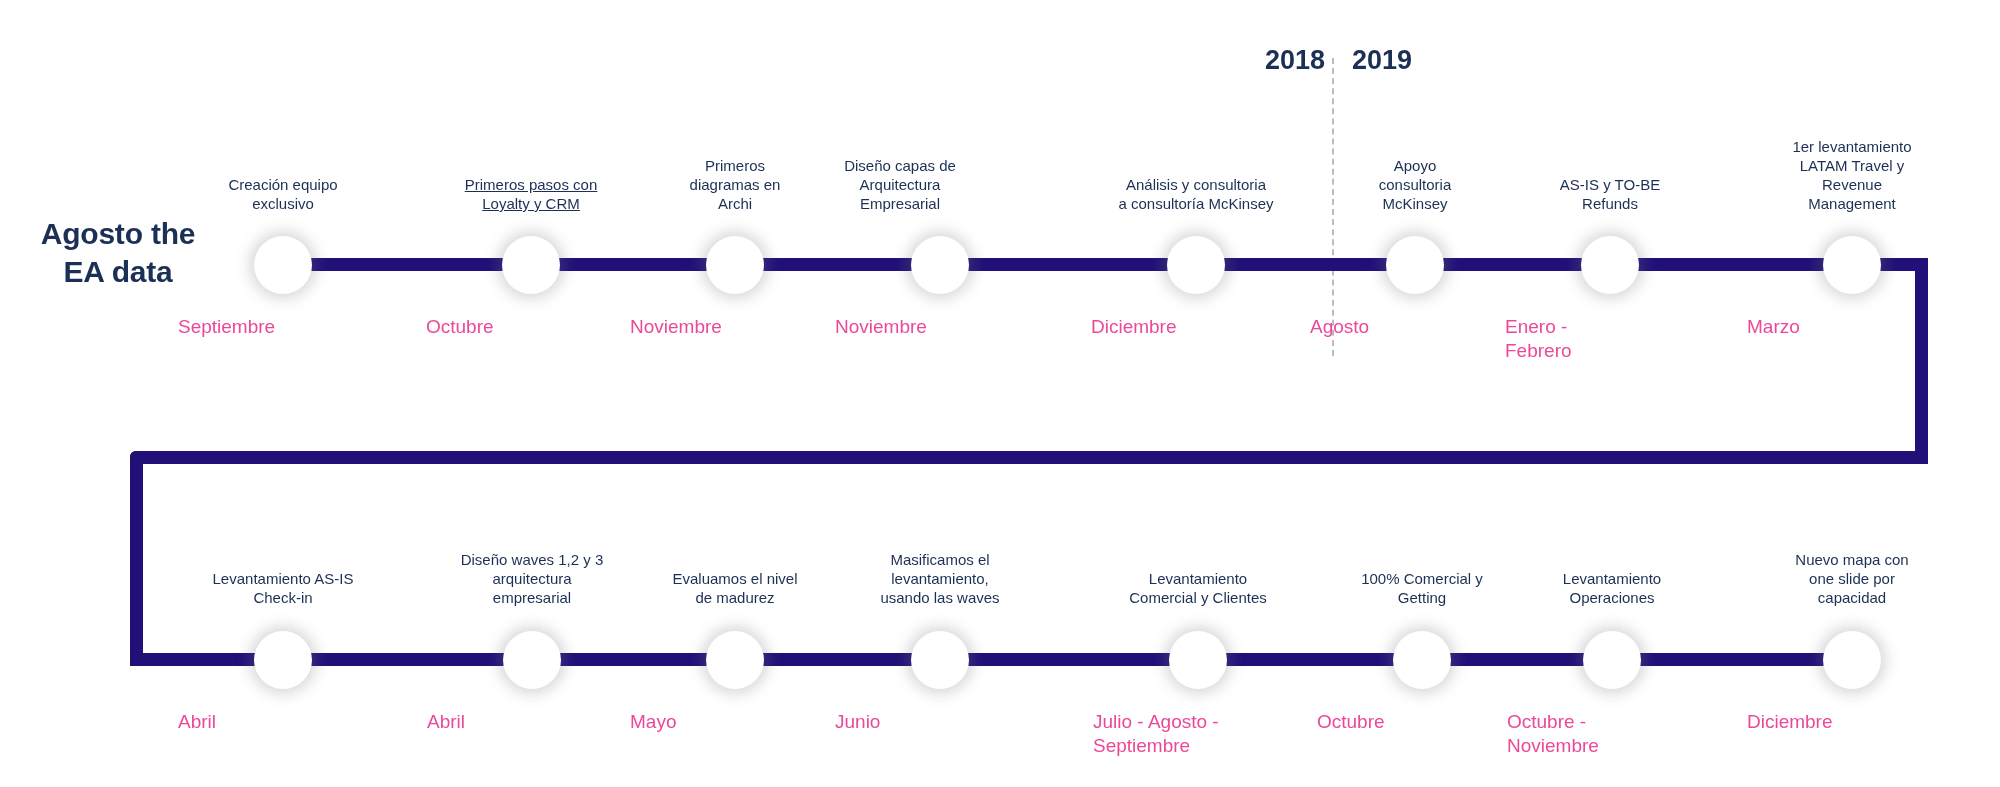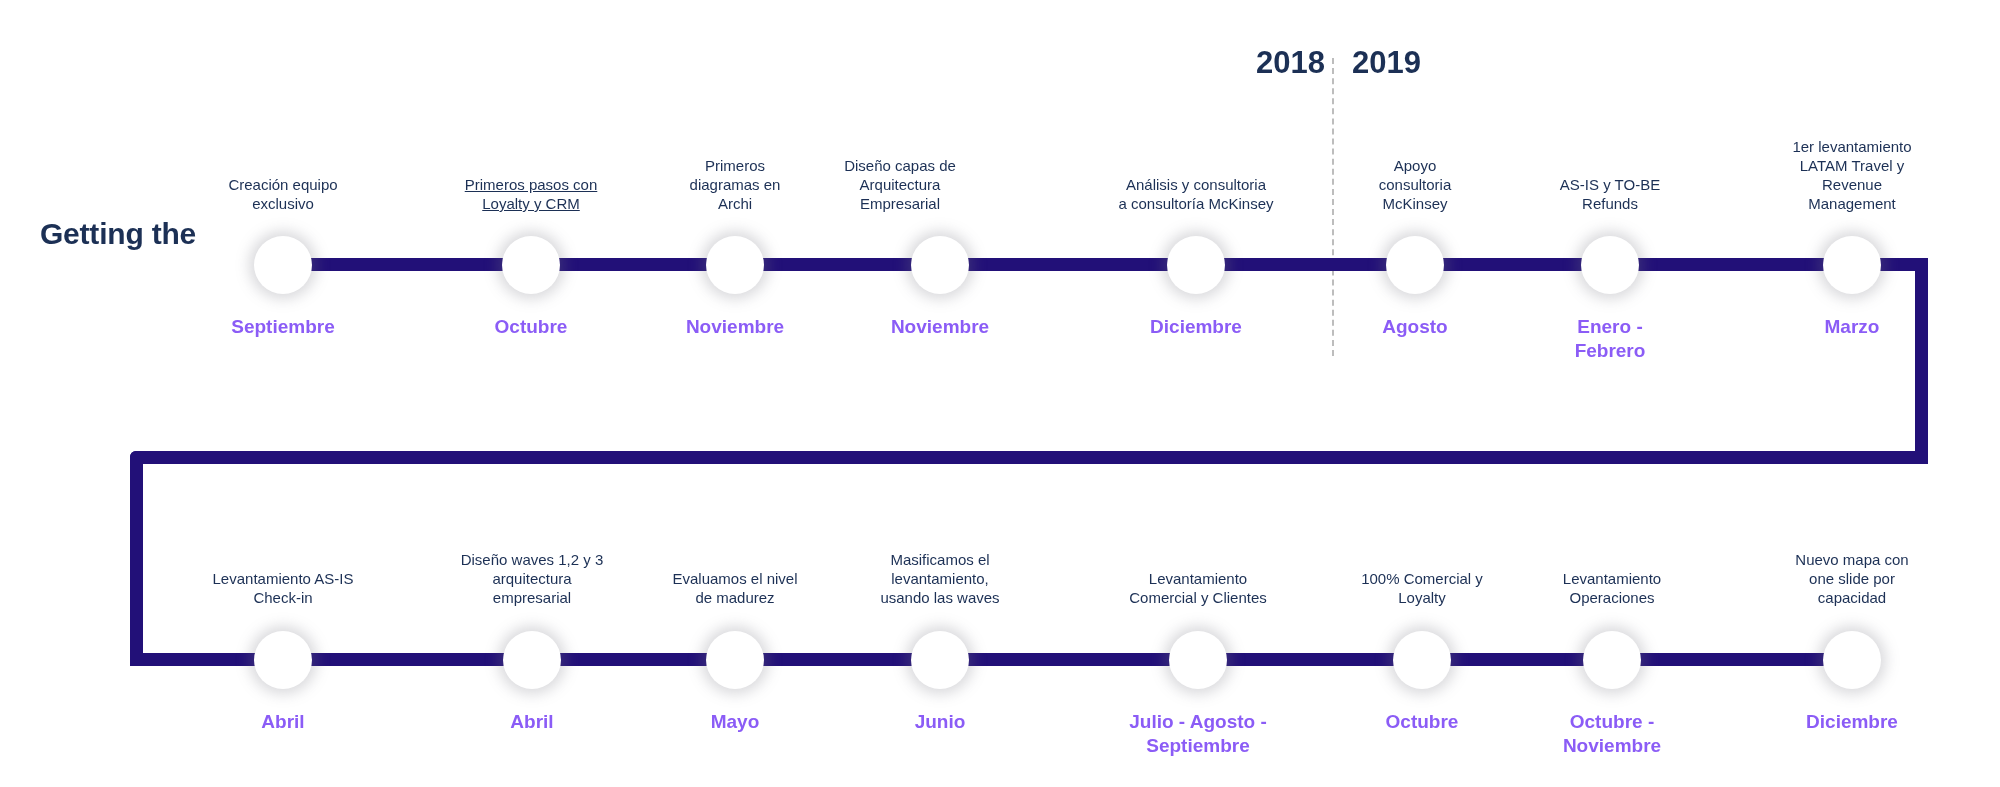--- a/index.html
+++ b/index.html
@@ -28,21 +28,21 @@
     font-size: 30px;
     font-weight: bold;
     line-height: 1.25;
     color: #1c3055;
     letter-spacing: -0.2px;
   }
 
   
   .year-label {
     position: absolute;
-    font-size: 31px;
+    font-size: 27px;
     font-weight: bold;
     color: #1c3055;
     top: 45px;
   }
   #year-2018 { left: 1245px; width: 80px; text-align: right; }
   #year-2019 { left: 1345px; width: 80px; text-align: left; margin-left: 7px; }
 
   
   #year-divider {
     position: absolute;
@@ -117,35 +117,34 @@
     text-align: center;
     font-size: 15px;
     line-height: 1.27;
     color: #1c3055;
     z-index: 6;
   }
   .node-month {
     position: absolute;
     width: 210px;
     margin-left: -105px;
-    text-align: center;
     font-size: 19px;
     line-height: 1.27;
-    color: #8b5cf6;
+    color: #ec4899;
     z-index: 6;
-    font-weight: bold;
   }
 </style>
 </head>
 <body>
 
 <div id="canvas">
 
   <div id="title">
-    <div>Getting the</div>
+    <div>Agosto the</div>
+    <div>EA data</div>
   </div>
 
   <div class="year-label" id="year-2018">2018</div>
   <div class="year-label" id="year-2019">2019</div>
 
   <div id="year-divider"></div>
 
   <div class="seg" id="seg-top"></div>
   <div class="seg" id="seg-right"></div>
   <div class="seg" id="seg-mid"></div>
@@ -264,21 +263,21 @@
         <div>Levantamiento</div>
         <div>Comercial y Clientes</div>
       </div>
       <div class="node-month" style="left: 1198px; top: 710px;">
         <div>Julio - Agosto -</div>
         <div>Septiembre</div>
       </div>
       <div class="node-dot" style="left: 1422px; top: 660px;"></div>
       <div class="node-title" style="left: 1422px; bottom: 180px;">
         <div>100% Comercial y</div>
-        <div>Loyalty</div>
+        <div>Getting</div>
       </div>
       <div class="node-month" style="left: 1422px; top: 710px;">
         <div>Octubre</div>
       </div>
       <div class="node-dot" style="left: 1612px; top: 660px;"></div>
       <div class="node-title" style="left: 1612px; bottom: 180px;">
         <div>Levantamiento</div>
         <div>Operaciones</div>
       </div>
       <div class="node-month" style="left: 1612px; top: 710px;">

